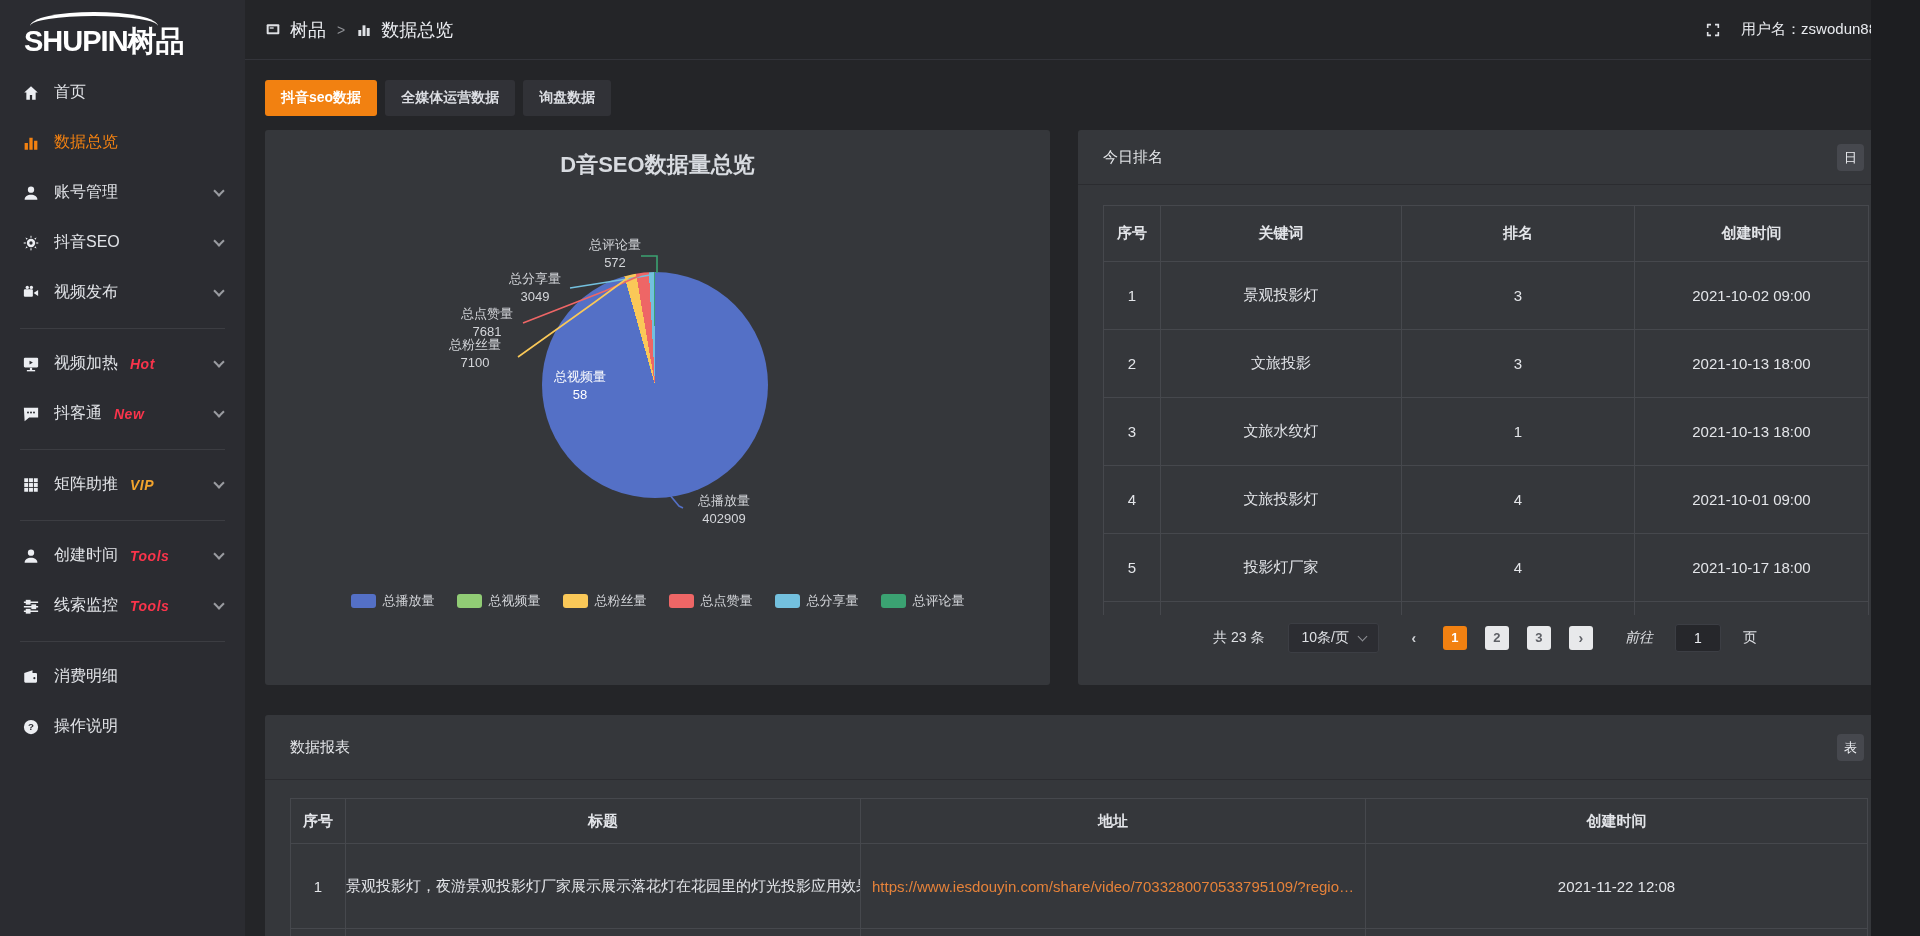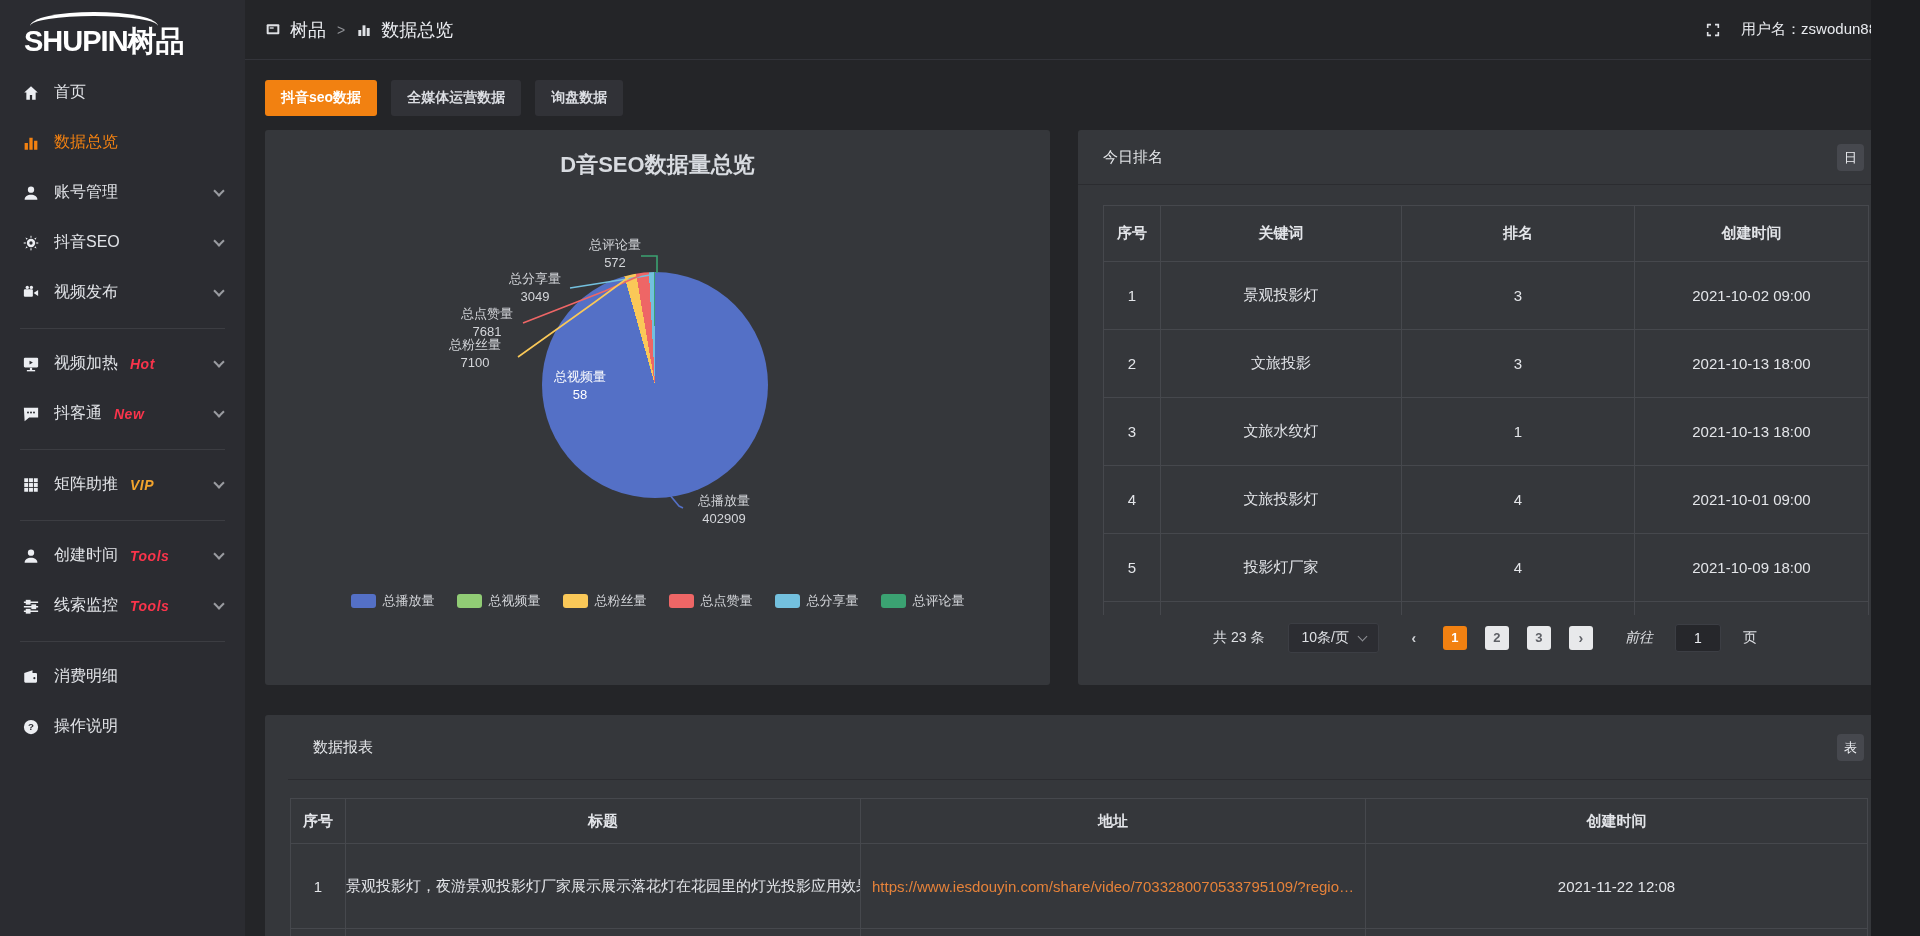--- a/index.html
+++ b/index.html
@@ -30,21 +30,21 @@
   .crumb .cicon { width:16px; height:16px; color:#dfe1e5; }
   .crumb .cicon svg { width:100%; height:100%; }
   .crumb-sep { color:#8f9196; font-size:14px; margin:0 2px; }
   .top-right { margin-left:auto; display:flex; align-items:center; gap:20px; color:#e8eaee; font-size:15px; }
   .fs-icon { width:16px; height:16px; color:#dfe1e5; }
   .fs-icon svg { width:100%; height:100%; }
   .user-wrap { display:flex; align-items:center; gap:8px; cursor:pointer; }
   .chev-sm { width:7px; height:7px; border-right:1.6px solid #c6c8cc; border-bottom:1.6px solid #c6c8cc; transform:rotate(45deg); margin-top:-3px; }
 
   .content { padding:20px 28px 0 20px; }
-  .tabs { display:flex; gap:14px; }
+  .tabs { display:flex; gap:8px; }
   .tab { height:36px; display:inline-flex; align-items:center; padding:0 16px; border-radius:3px; font-size:14px; font-weight:700; background:#313237; color:#dcdee3; cursor:pointer; }
   .tab.active { background:#f28111; color:#fff; }
 
   .panels { margin-top:14px; display:flex; gap:28px; }
   .panel { background:#35373b; border-radius:3px; }
   .panel-head { height:55px; display:flex; align-items:center; padding:0 25px; border-bottom:1px solid #2b2c30; position:relative; }
   .panel-title { font-size:15px; color:#e5e7ea; }
   .corner-badge { position:absolute; right:28px; top:14px; width:27px; height:27px; border-radius:4px; display:flex; align-items:center; justify-content:center; font-size:13px; color:#eceef2; cursor:pointer; }
   .corner-badge.dark { background:#2d2e33; }
   .corner-badge.light { background:#46484e; }
@@ -77,21 +77,21 @@
   .psel { display:flex; align-items:center; gap:10px; background:#2c2d32; border:1px solid #3c3e44; border-radius:3px; height:30px; padding:0 12px; margin:0 6px; cursor:pointer; }
   .psel .chev-sm { border-color:#8f9196; }
   .parrow { width:22px; height:24px; display:flex; align-items:center; justify-content:center; color:#cfd1d5; font-weight:700; cursor:pointer; }
   .pnum { width:24px; height:24px; border-radius:3px; display:flex; align-items:center; justify-content:center; font-size:13px; font-weight:700; cursor:pointer; background:#e8e9eb; color:#5e6066; }
   .pnum.active { background:#f28111; color:#fff; }
   .pnext { width:24px; height:24px; border-radius:3px; background:#e8e9eb; color:#5e6066; display:flex; align-items:center; justify-content:center; font-weight:700; cursor:pointer; }
   .goto-input { width:46px; height:28px; background:#26272b; border:1px solid #3c3e44; border-radius:3px; color:#eceef2; text-align:center; font-size:14px; margin:0 4px; }
 
   
   .report-panel { margin-top:30px; width:1627px; height:230px; }
-  .report-panel .panel-head { height:65px;margin-left:23px; }
+  .report-panel .panel-head { height:65px; }
   .report-panel .corner-badge { top:19px; }
   .report-table { width:1577px; margin:18px 25px 0; }
   .report-table th { height:45px; }
   .report-table td { height:85px; }
   .report-table tr.partial td { height:14px; }
   .link { color:#e5823a; }
 </style>
 </head>
 <body>
 
@@ -373,21 +373,21 @@
             <tr>
               <td>4</td>
                   <td>文旅投影灯</td>
                   <td>4</td>
                   <td>2021-10-01 09:00</td>
             </tr>
             <tr>
               <td>5</td>
                   <td>投影灯厂家</td>
                   <td>4</td>
-                  <td>2021-10-09 18:00</td>
+                  <td>2021-10-17 18:00</td>
             </tr>
             <tr class="partial">
                   <td></td>
                   <td></td>
                   <td></td>
                   <td></td>
                 </tr>
           </tbody>
             </table>
           <div class="pagination">

